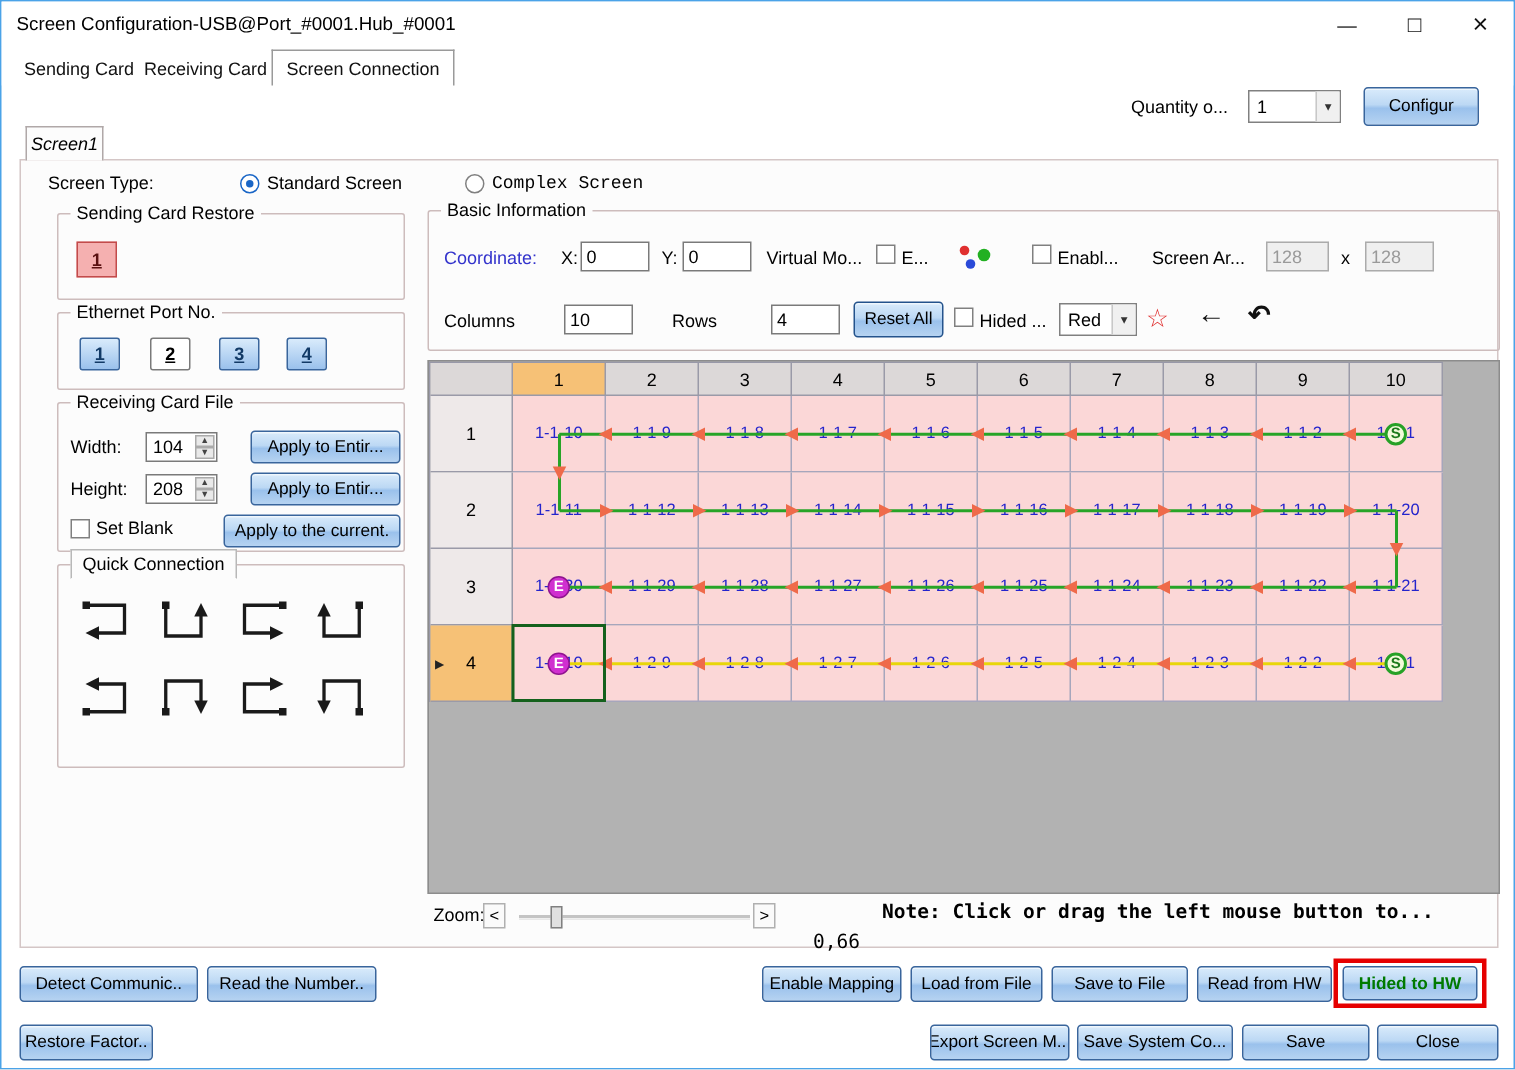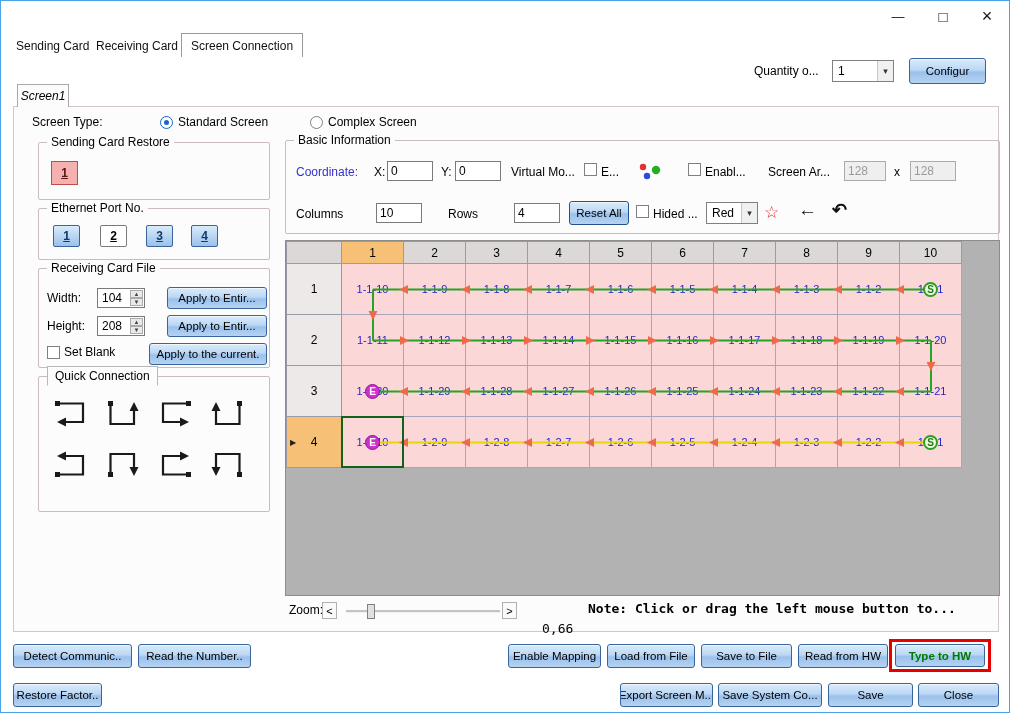--- a/index.html
+++ b/index.html
@@ -97,20 +97,21 @@
             color:#5a1111; font-weight:bold; text-decoration:underline; display:flex;
             align-items:center; justify-content:center; font-size:12px; }
   .toolicon { position:absolute; font-weight:bold; color:#111; }
 </style>
 </head>
 <body>
 
 <div id="window">
 
   <div id="titlebar">
+    <span id="title-text">Screen Configuration-USB@Port_#0001.Hub_#0001</span>
     <div class="wbtn" style="left:875px;">—</div>
     <div class="wbtn" style="left:920px;font-size:15px;">□</div>
     <div class="wbtn" style="left:964px;font-size:18px;">×</div>
   </div>
 
   <div id="tabstrip">
     <div class="tab" style="left:6px;">Sending Card</div>
     <div class="tab" style="left:86px;">Receiving Card</div>
     <div class="tab active" style="left:180px;">Screen Connection</div>
   </div>
@@ -122,21 +123,21 @@
   </div>
   <div class="btn" style="left:908px;top:57px;width:77px;height:26px;">Configur</div>
 
   <div id="screen1-tab">Screen1</div>
   <div id="panel">
 
     <span class="lbl" style="left:18px;top:8px;">Screen Type:</span>
     <div class="rad sel" style="left:146px;top:9px;"></div>
     <span class="lbl" style="left:164px;top:8px;">Standard Screen</span>
     <div class="rad" style="left:296px;top:9px;"></div>
-    <span class="lbl" style="left:314px;top:8px;">Complex Screen</span>
+    <span class="lbl" style="left:314px;top:8px;font-family:Liberation Mono, monospace;">Complex Screen</span>
 
     <div class="grp" style="left:24px;top:35px;width:232px;height:58px;">
       <span class="leg">Sending Card Restore</span>
       <div class="sc-btn" style="left:12px;top:18px;">1</div>
     </div>
 
     <div class="grp" style="left:24px;top:101px;width:232px;height:52px;">
       <span class="leg">Ethernet Port No.</span>
       <div class="port" style="left:14px;top:16px;">1</div>
       <div class="port active" style="left:61px;top:16px;">2</div>
@@ -485,21 +486,21 @@
     <span id="zoom-value" style="left:528px;top:496px;margin-top:18px;">0,66</span>
     <span class="note" style="left:574px;top:494px;">Note: Click or drag the left mouse button to...</span>
   </div>
 
   <div class="btn" style="left:12px;top:643px;width:119px;height:24px;">Detect Communic..</div>
   <div class="btn" style="left:137px;top:643px;width:113px;height:24px;">Read the Number..</div>
   <div class="btn" style="left:507px;top:643px;width:93px;height:24px;">Enable Mapping</div>
   <div class="btn" style="left:606px;top:643px;width:88px;height:24px;">Load from File</div>
   <div class="btn" style="left:700px;top:643px;width:91px;height:24px;">Save to File</div>
   <div class="btn" style="left:797px;top:643px;width:90px;height:24px;">Read from HW</div>
-  <div class="btn green-text" style="left:894px;top:643px;width:90px;height:23px;">Type to HW</div>
+  <div class="btn green-text" style="left:894px;top:643px;width:90px;height:23px;">Hided to HW</div>
   <div id="send-hw-highlight"></div>
 
   <div class="btn" style="left:12px;top:682px;width:89px;height:24px;">Restore Factor..</div>
   <div class="btn" style="left:619px;top:682px;width:93px;height:24px;">Export Screen M...</div>
   <div class="btn" style="left:717px;top:682px;width:104px;height:24px;">Save System Co...</div>
   <div class="btn" style="left:827px;top:682px;width:85px;height:24px;">Save</div>
   <div class="btn" style="left:917px;top:682px;width:81px;height:24px;">Close</div>
 
 </div>
 

